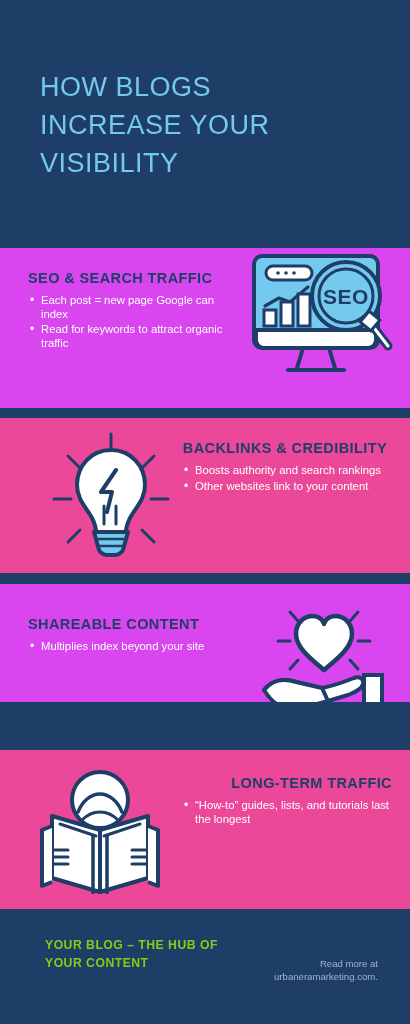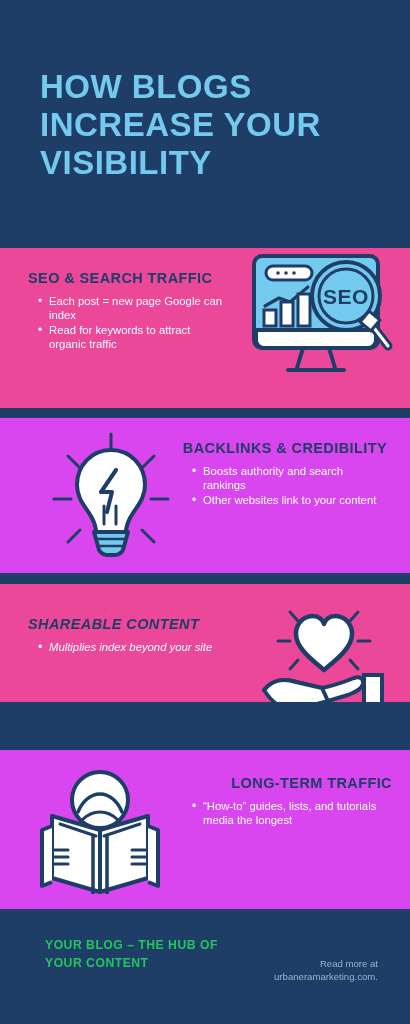--- a/index.html
+++ b/index.html
@@ -25,37 +25,37 @@
     width: 410px;
     height: 248px;
     background: #1e3e68;
   }
   .header-title {
     position: absolute;
     left: 40px;
     top: 68px;
     width: 330px;
     color: #74c9ef;
-    font-size: 33px;
+    font-size: 27px;
     line-height: 38px;
-    font-weight: bold;
+    font-weight: normal;
     letter-spacing: 0.5px;
     text-transform: uppercase;
     white-space: pre-line;
   }
 
   
   .band {
     position: absolute;
     left: 0;
     width: 410px;
     overflow: hidden;
   }
-  .band-blue { background: #ec4899; }
-  .band-gray { background: #d946ef; }
+  .band-blue { background: #d946ef; }
+  .band-gray { background: #ec4899; }
 
   .divider {
     position: absolute;
     left: 0;
     width: 410px;
     background: #1e3e68;
   }
 
   
   .sec-text {
@@ -67,21 +67,21 @@
     font-size: 14.5px;
     font-weight: bold;
     letter-spacing: 0.4px;
     text-transform: uppercase;
     line-height: 17px;
     margin: 0 0 7px 0;
   }
   .sec-heading.right { text-align: right; }
 
   ul.bullets {
-    margin: 8px;
+    margin: 0;
     padding: 0;
     list-style: none;
   }
   ul.bullets li {
     position: relative;
     color: #ffffff;
     font-size: 11.3px;
     line-height: 13.5px;
     padding-left: 13px;
     margin-bottom: 2px;
@@ -107,21 +107,21 @@
     top: 909px;
     width: 410px;
     height: 115px;
     background: #1e3e68;
   }
   .footer-tagline {
     position: absolute;
     left: 45px;
     top: 27px;
     width: 190px;
-    color: #22c55e;
+    color: #84cc16;
     font-size: 12.2px;
     font-weight: bold;
     line-height: 18px;
     letter-spacing: 0.5px;
     text-transform: uppercase;
   }
   .footer-credit {
     position: absolute;
     right: 32px;
     top: 48px;
@@ -217,21 +217,21 @@
         <path d="M58 78 L58 96 M70 78 L70 96" stroke="#1e3e68" stroke-width="3" stroke-linecap="round"></path>
 
         <path d="M48 104 H82 L77 122 a10 10 0 0 1 -8 5 H61 a10 10 0 0 1 -8 -5 Z" fill="#74c9ef" stroke="#1e3e68" stroke-width="4" stroke-linejoin="round"></path>
         <path d="M50 111 H80 M52 118 H78" stroke="#1e3e68" stroke-width="2.5" stroke-linecap="round"></path>
       </svg>
     </div>
   </div>
 
   <div class="divider" style="top:573px;height:11px;"></div>
 
-  <div class="band band-blue" style="top:584px;height:118px;font-style:italic;">
+  <div class="band band-blue" style="top:584px;height:118px;">
 
     <div class="sec-text" style="left:28px;top:32px;width:225px;">
       <div class="sec-heading">SHAREABLE CONTENT</div>
       <ul class="bullets">
         <li>Multiplies index beyond your site</li>
       </ul>
     </div>
 
     <div class="sec-icon" style="left:258px;top:12px;">
       <svg width="132" height="125" viewBox="0 0 132 125" fill="none">
@@ -255,21 +255,21 @@
     </div>
   </div>
 
   <div class="divider" style="top:738px;height:12px;"></div>
 
   <div class="band band-gray" style="top:750px;height:159px;">
 
     <div class="sec-text" style="left:182px;top:25px;width:210px;">
       <div class="sec-heading right">LONG-TERM TRAFFIC</div>
       <ul class="bullets">
-        <li>“How-to” guides, lists, and tutorials media the longest</li>
+        <li>“How-to” guides, lists, and tutorials last the longest</li>
       </ul>
     </div>
 
     <div class="sec-icon" style="left:38px;top:12px;">
       <svg width="125" height="140" viewBox="0 0 125 140" fill="none">
 
         <circle cx="62" cy="38" r="28" fill="#ffffff" stroke="#1e3e68" stroke-width="4"></circle>
         <path d="M40 50 C44 40 52 32 62 32 C72 32 80 40 84 50" stroke="#1e3e68" stroke-width="3.5" fill="none" stroke-linecap="round"></path>
         <path d="M44 58 C50 52 56 50 62 50 C68 50 74 52 80 58" stroke="#1e3e68" stroke-width="3" fill="none" stroke-linecap="round"></path>
 

